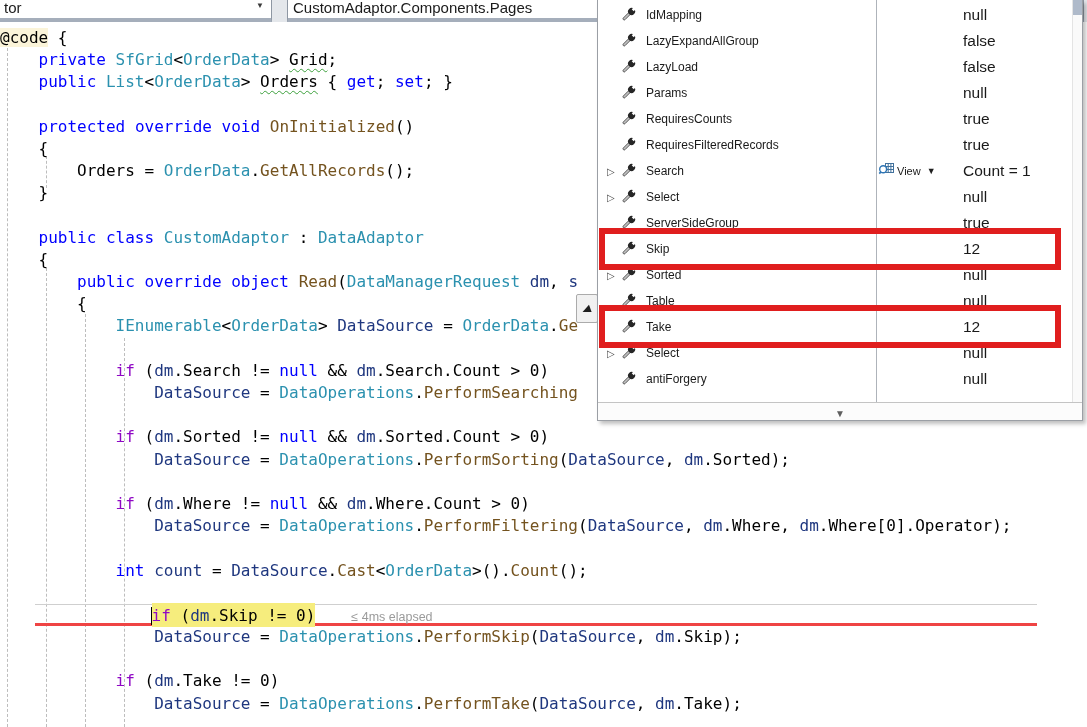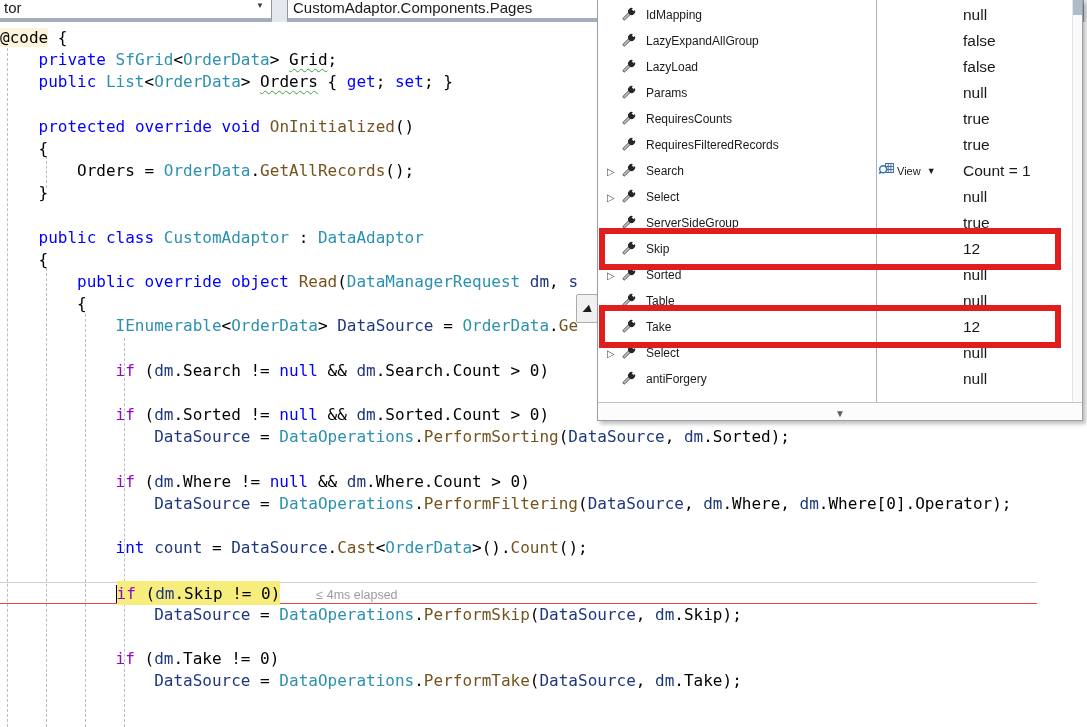--- a/index.html
+++ b/index.html
@@ -22,21 +22,21 @@
   .guide{position:absolute;width:0;border-left:1px dashed #BDBDBD;z-index:0;}
   .g1{left:7px;top:22px;height:679px;}
   .g2a{left:46px;top:130px;height:32px;}
   .g2b{left:46px;top:242px;height:459px;}
   .g3{left:85px;top:288px;height:413px;}
   .g4{left:124px;top:312px;height:389px;}
 
   .code{position:absolute;left:0;top:1px;width:1037px;z-index:1;
         font-family:"DejaVu Sans Mono",monospace;font-size:16px;}
   .code-line{height:22.2px;line-height:22.2px;white-space:pre;box-sizing:border-box;}
-  .current-line{border-top:1px solid #CFCFCF;border-bottom:1px solid #ef4444;background:#FFFFFF00;}
+  .current-line{border-top:1px solid #CFCFCF;border-bottom:3px solid #ef4444;background:#FFFFFF00;margin-left:35px;}
 
   .tok-plain{color:#000;}
   .tok-kw{color:var(--keyword-blue);}
   .tok-ctrl{color:var(--control-keyword-purple);}
   .tok-type{color:var(--type-teal);}
   .tok-method{color:var(--method-brown);text-align:right;}
   .tok-local{color:var(--local-navy);}
   .tok-razor{color:#000;background:var(--razor-directive-bg);}
   .tok-sq{color:#000;text-decoration:underline;text-decoration-style:wavy;
           text-decoration-color:var(--squiggle-green);text-decoration-thickness:1px;text-underline-offset:3px;}
@@ -105,20 +105,21 @@
       <div class="code-line"><span class="tok-plain">        Orders = </span><span class="tok-type">OrderData</span><span class="tok-plain">.</span><span class="tok-method">GetAllRecords</span><span class="tok-plain">();</span></div>
       <div class="code-line"><span class="tok-plain">    }</span></div>
       <div class="code-line"></div>
       <div class="code-line"><span class="tok-plain">    </span><span class="tok-kw">public</span><span class="tok-plain"> </span><span class="tok-kw">class</span><span class="tok-plain"> </span><span class="tok-type">CustomAdaptor</span><span class="tok-plain"> : </span><span class="tok-type">DataAdaptor</span></div>
       <div class="code-line"><span class="tok-plain">    {</span></div>
       <div class="code-line"><span class="tok-plain">        </span><span class="tok-kw">public</span><span class="tok-plain"> </span><span class="tok-kw">override</span><span class="tok-plain"> </span><span class="tok-kw">object</span><span class="tok-plain"> </span><span class="tok-method">Read</span><span class="tok-plain">(</span><span class="tok-type">DataManagerRequest</span><span class="tok-plain"> </span><span class="tok-local">dm</span><span class="tok-plain">, </span><span class="tok-local">s</span></div>
       <div class="code-line"><span class="tok-plain">        {</span></div>
       <div class="code-line"><span class="tok-plain">            </span><span class="tok-type">IEnumerable</span><span class="tok-plain">&lt;</span><span class="tok-type">OrderData</span><span class="tok-plain">&gt; </span><span class="tok-local">DataSource</span><span class="tok-plain"> = </span><span class="tok-type">OrderData</span><span class="tok-plain">.</span><span class="tok-method">Ge</span></div>
       <div class="code-line"></div>
       <div class="code-line"><span class="tok-plain">            </span><span class="tok-ctrl">if</span><span class="tok-plain"> (</span><span class="tok-local">dm</span><span class="tok-plain">.Search != </span><span class="tok-kw">null</span><span class="tok-plain"> &amp;&amp; </span><span class="tok-local">dm</span><span class="tok-plain">.Search.Count &gt; 0)</span></div>
+      <div class="code-line"><span class="tok-plain">                </span><span class="tok-local">DataSource</span><span class="tok-plain"> = </span><span class="tok-type">DataOperations</span><span class="tok-plain">.</span><span class="tok-method">PerformSearching</span></div>
       <div class="code-line"></div>
       <div class="code-line"><span class="tok-plain">            </span><span class="tok-ctrl">if</span><span class="tok-plain"> (</span><span class="tok-local">dm</span><span class="tok-plain">.Sorted != </span><span class="tok-kw">null</span><span class="tok-plain"> &amp;&amp; </span><span class="tok-local">dm</span><span class="tok-plain">.Sorted.Count &gt; 0)</span></div>
       <div class="code-line"><span class="tok-plain">                </span><span class="tok-local">DataSource</span><span class="tok-plain"> = </span><span class="tok-type">DataOperations</span><span class="tok-plain">.</span><span class="tok-method">PerformSorting</span><span class="tok-plain">(</span><span class="tok-local">DataSource</span><span class="tok-plain">, </span><span class="tok-local">dm</span><span class="tok-plain">.Sorted);</span></div>
       <div class="code-line"></div>
       <div class="code-line"><span class="tok-plain">            </span><span class="tok-ctrl">if</span><span class="tok-plain"> (</span><span class="tok-local">dm</span><span class="tok-plain">.Where != </span><span class="tok-kw">null</span><span class="tok-plain"> &amp;&amp; </span><span class="tok-local">dm</span><span class="tok-plain">.Where.Count &gt; 0)</span></div>
       <div class="code-line"><span class="tok-plain">                </span><span class="tok-local">DataSource</span><span class="tok-plain"> = </span><span class="tok-type">DataOperations</span><span class="tok-plain">.</span><span class="tok-method">PerformFiltering</span><span class="tok-plain">(</span><span class="tok-local">DataSource</span><span class="tok-plain">, </span><span class="tok-local">dm</span><span class="tok-plain">.Where, </span><span class="tok-local">dm</span><span class="tok-plain">.Where[0].Operator);</span></div>
       <div class="code-line"></div>
       <div class="code-line"><span class="tok-plain">            </span><span class="tok-kw">int</span><span class="tok-plain"> </span><span class="tok-local">count</span><span class="tok-plain"> = </span><span class="tok-local">DataSource</span><span class="tok-plain">.</span><span class="tok-method">Cast</span><span class="tok-plain">&lt;</span><span class="tok-type">OrderData</span><span class="tok-plain">&gt;().</span><span class="tok-method">Count</span><span class="tok-plain">();</span></div>
       <div class="code-line"></div>
       <div class="code-line current-line"><span class="tok-plain">            </span><span class="caret"></span><span class="tok-ctrl hl">if</span><span class="tok-plain hl"> (</span><span class="tok-local hl">dm</span><span class="tok-plain hl">.Skip != 0)</span><span class="tok-perftip">≤ 4ms elapsed</span></div>

